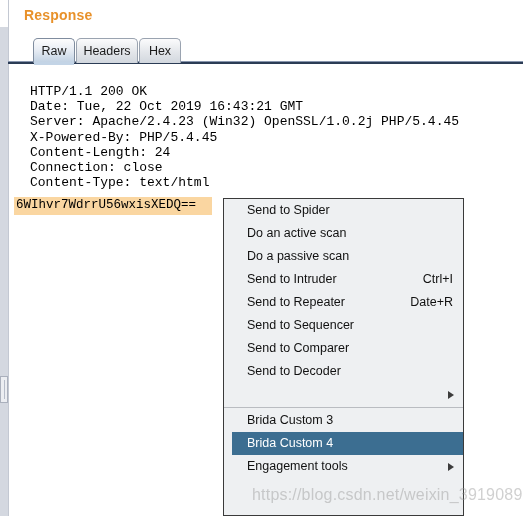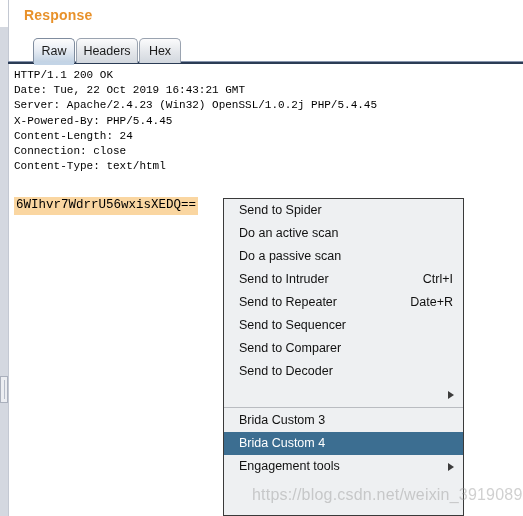--- a/index.html
+++ b/index.html
@@ -108,31 +108,31 @@
   #response-body {
     position: absolute;
     left: 9px; top: 66px;
     width: 514px; height: 450px;
     background: #ffffff;
     overflow: hidden;
   }
   #headers-text {
     position: absolute;
     left: 5px; top: 2px;
-    margin: 0;
+    margin: 16px;
     font-family: "Liberation Mono", "DejaVu Sans Mono", monospace;
-    font-size: 11px;
+    font-size: 13px;
     line-height: 15.2px;
     color: #000000;
     white-space: pre;
   }
   #body-highlight {
     position: absolute;
     left: 5px; top: 131px;
-    padding: 1px 2px 2px 2px;
+    padding: 1px 16px 2px 2px;
     background: #fad6a1;
     font-family: "Liberation Mono", "DejaVu Sans Mono", monospace;
     font-size: 12.5px;
     line-height: 15px;
     color: #000000;
     white-space: pre;
   }
 
   
   #watermark {
@@ -162,20 +162,21 @@
   .menu-item {
     position: relative;
     height: 23px;
     line-height: 23px;
     padding-left: 15px;
     padding-right: 10px;
     font-size: 12.5px;
     color: #111111;
     white-space: nowrap;
     cursor: default;
+    margin-left: 8px;
   }
   .menu-item.selected {
     background: #3c6e91;
     color: #ffffff;
   }
   .menu-item .shortcut {
     position: absolute;
     right: 10px; top: 0;
     font-size: 12.5px;
     color: #111111;

